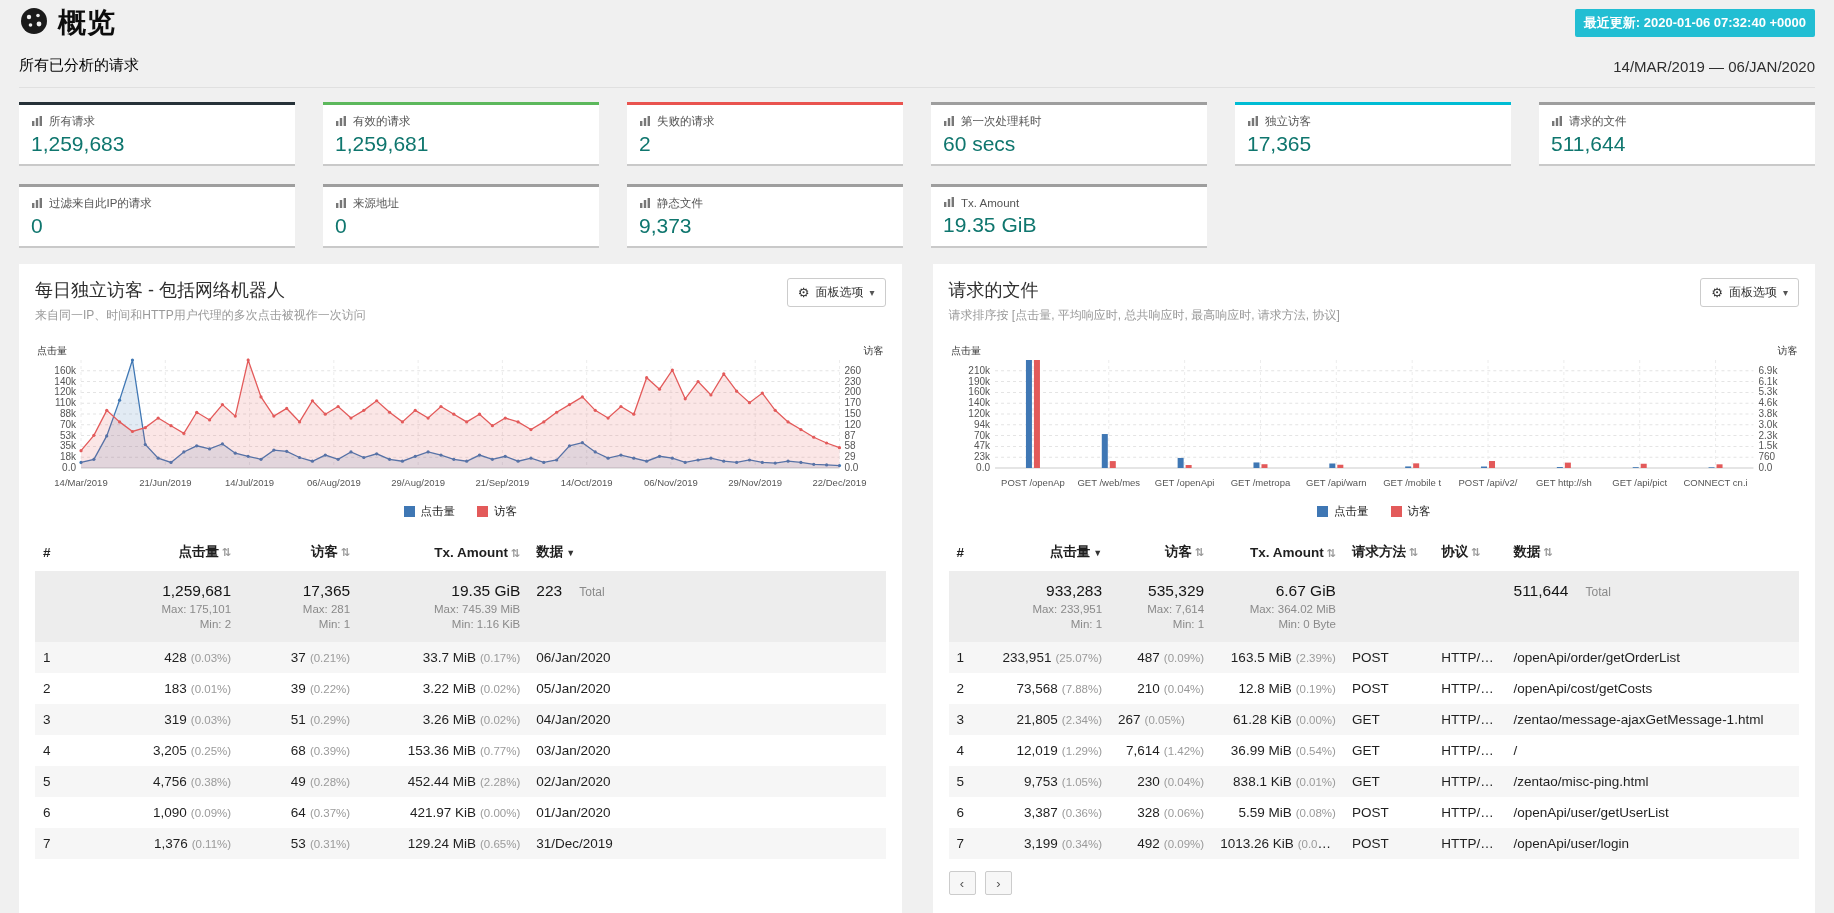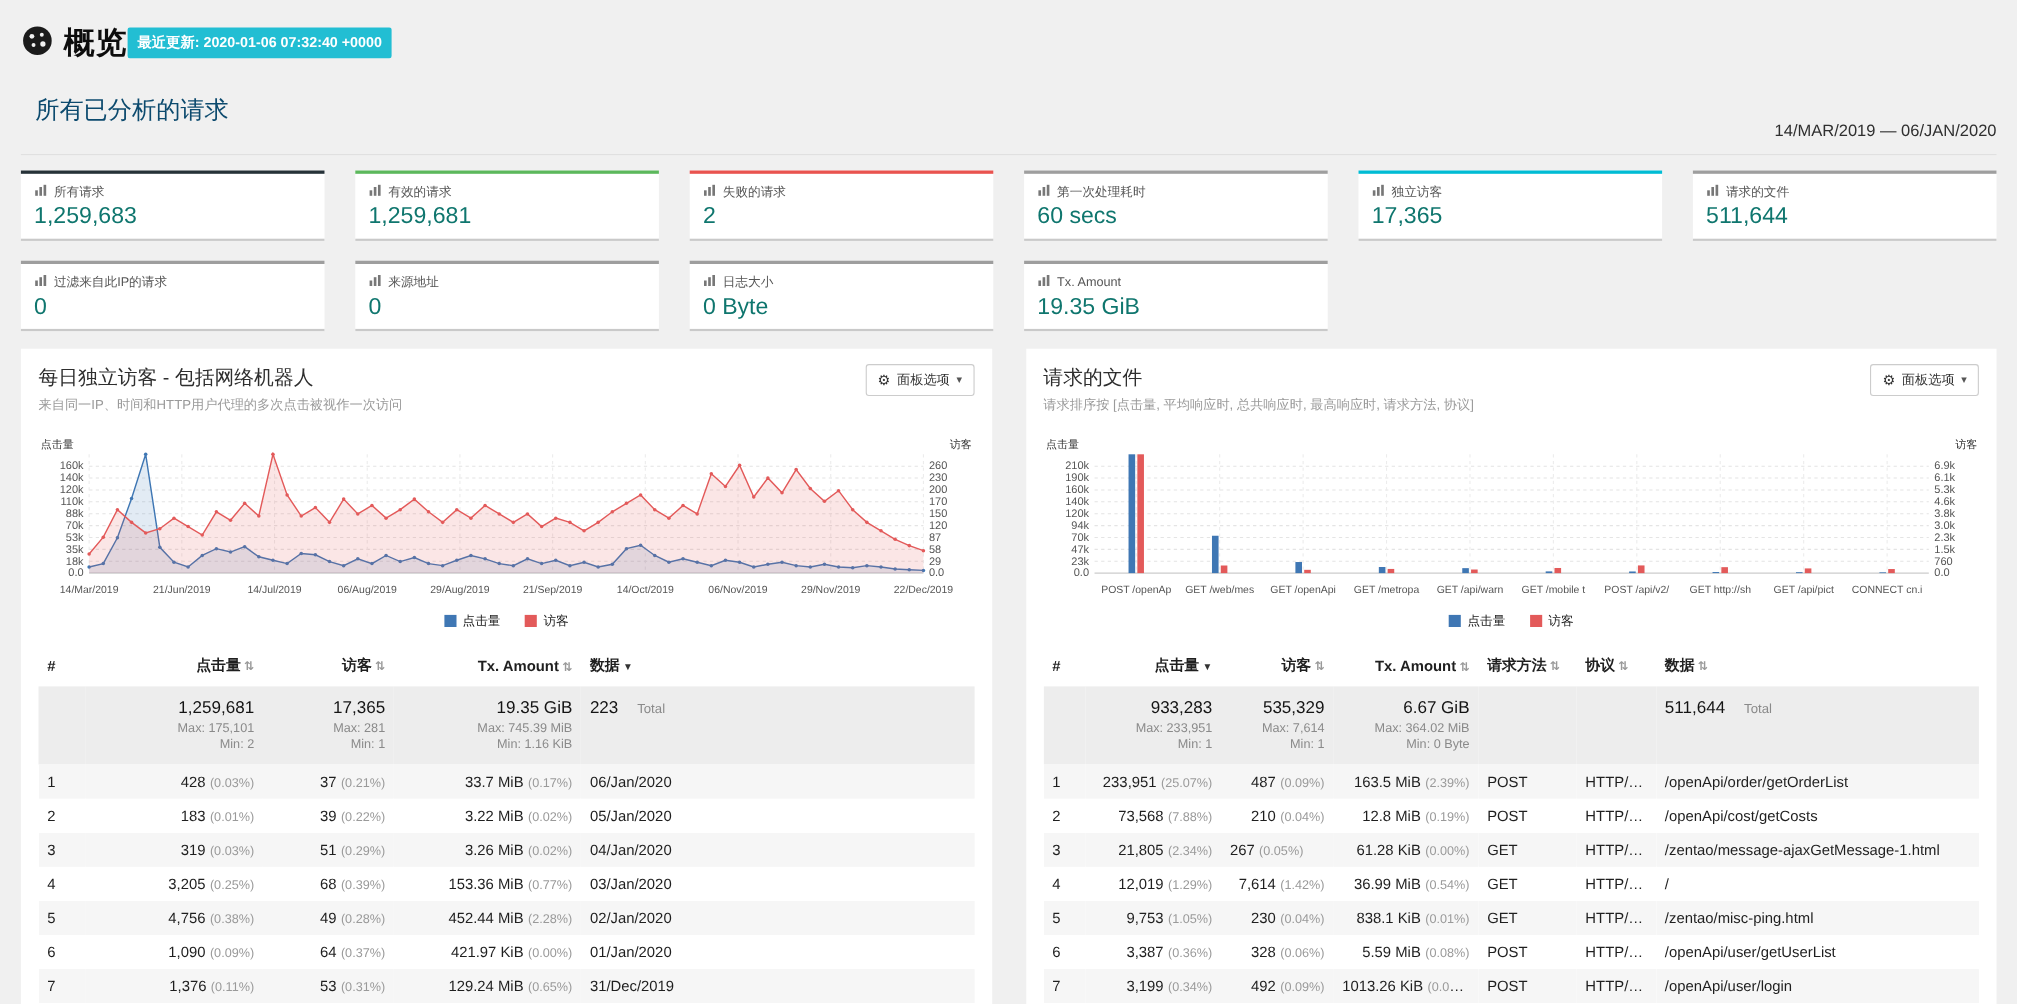--- a/index.html
+++ b/index.html
@@ -1,27 +1,27 @@
 <!DOCTYPE html>
 <html><head>
 <meta charset="utf-8">
 <style>
   *{box-sizing:border-box}
   html,body{margin:0;padding:0}
   body{width:1834px;height:913px;overflow:hidden;background:#f0f0f0;color:#333;
        font-family:"Liberation Sans","DejaVu Sans",sans-serif}
   
-  .topbar{display:flex;justify-content:flex-start;align-items:center;padding:20px 19px 4px}
+  .topbar{display:flex;justify-content:space-between;align-items:center;padding:4px 19px 4px}
   .brand{display:flex;align-items:center;gap:9px}
   .page-title{margin:0;font-size:28px;font-weight:700;color:#0d0d0d;letter-spacing:1px}
   .update-badge{color:#fff;font-size:13px;font-weight:700;padding:5px 9px;border-radius:2px}
   
   .section-head{display:flex;justify-content:space-between;align-items:flex-end;margin:2px 19px 0;
                 padding:8px 0 12px;border-bottom:1px solid #e0e0e0}
-  .section-title{margin:13px;font-size:22px;font-weight:400;color:#0c4a6e}
+  .section-title{margin:0;font-size:15px;font-weight:400;color:#000000}
   .date-range{font-size:15px;color:#2f2f2f}
   
   .cards{display:grid;grid-template-columns:repeat(6,1fr);gap:18px 28px;margin:14px 19px 8px}
   .card{background:#fff;border-top:3px solid #9e9e9e;border-bottom:2px solid #c9c9c9;
         padding:9px 12px 8px;min-height:62px}
   .card-label{display:flex;align-items:center;gap:6px;font-size:11.5px;color:#555;white-space:nowrap;overflow:hidden}
   .card-value{font-size:21px;color:#0f766e;margin-top:3px}
   
   .panels{display:grid;grid-template-columns:1fr 1fr;gap:31px;margin:16px 19px 0;align-items:start}
   .panel{background:#fff;padding:14px 16px 20px;min-height:650px}
@@ -187,34 +187,34 @@
           <rect x="4.8" y="3" width="2.4" height="8" fill="#777"></rect>
           <rect x="8.6" y="1" width="2.4" height="10" fill="#777"></rect>
         </svg>
       </span>
       <span class="lbl">来源地址</span>
     </div>
     <div class="card-value">0</div>
   </div>
 
 
-
   <div class="card" style="border-top-color: rgb(158, 158, 158);">
     <div class="card-label">
       <span>
         <svg width="12" height="12" viewBox="0 0 12 12">
           <rect x="1" y="6" width="2.4" height="5" fill="#777"></rect>
           <rect x="4.8" y="3" width="2.4" height="8" fill="#777"></rect>
           <rect x="8.6" y="1" width="2.4" height="10" fill="#777"></rect>
         </svg>
       </span>
-      <span class="lbl">日志大小</span>
-    </div>
-    <div class="card-value">0 Byte</div>
-  </div>
+      <span class="lbl">静态文件</span>
+    </div>
+    <div class="card-value">9,373</div>
+  </div>
+
 
   <div class="card" style="border-top-color: rgb(158, 158, 158);">
     <div class="card-label">
       <span>
         <svg width="12" height="12" viewBox="0 0 12 12">
           <rect x="1" y="6" width="2.4" height="5" fill="#777"></rect>
           <rect x="4.8" y="3" width="2.4" height="8" fill="#777"></rect>
           <rect x="8.6" y="1" width="2.4" height="10" fill="#777"></rect>
         </svg>
       </span>

